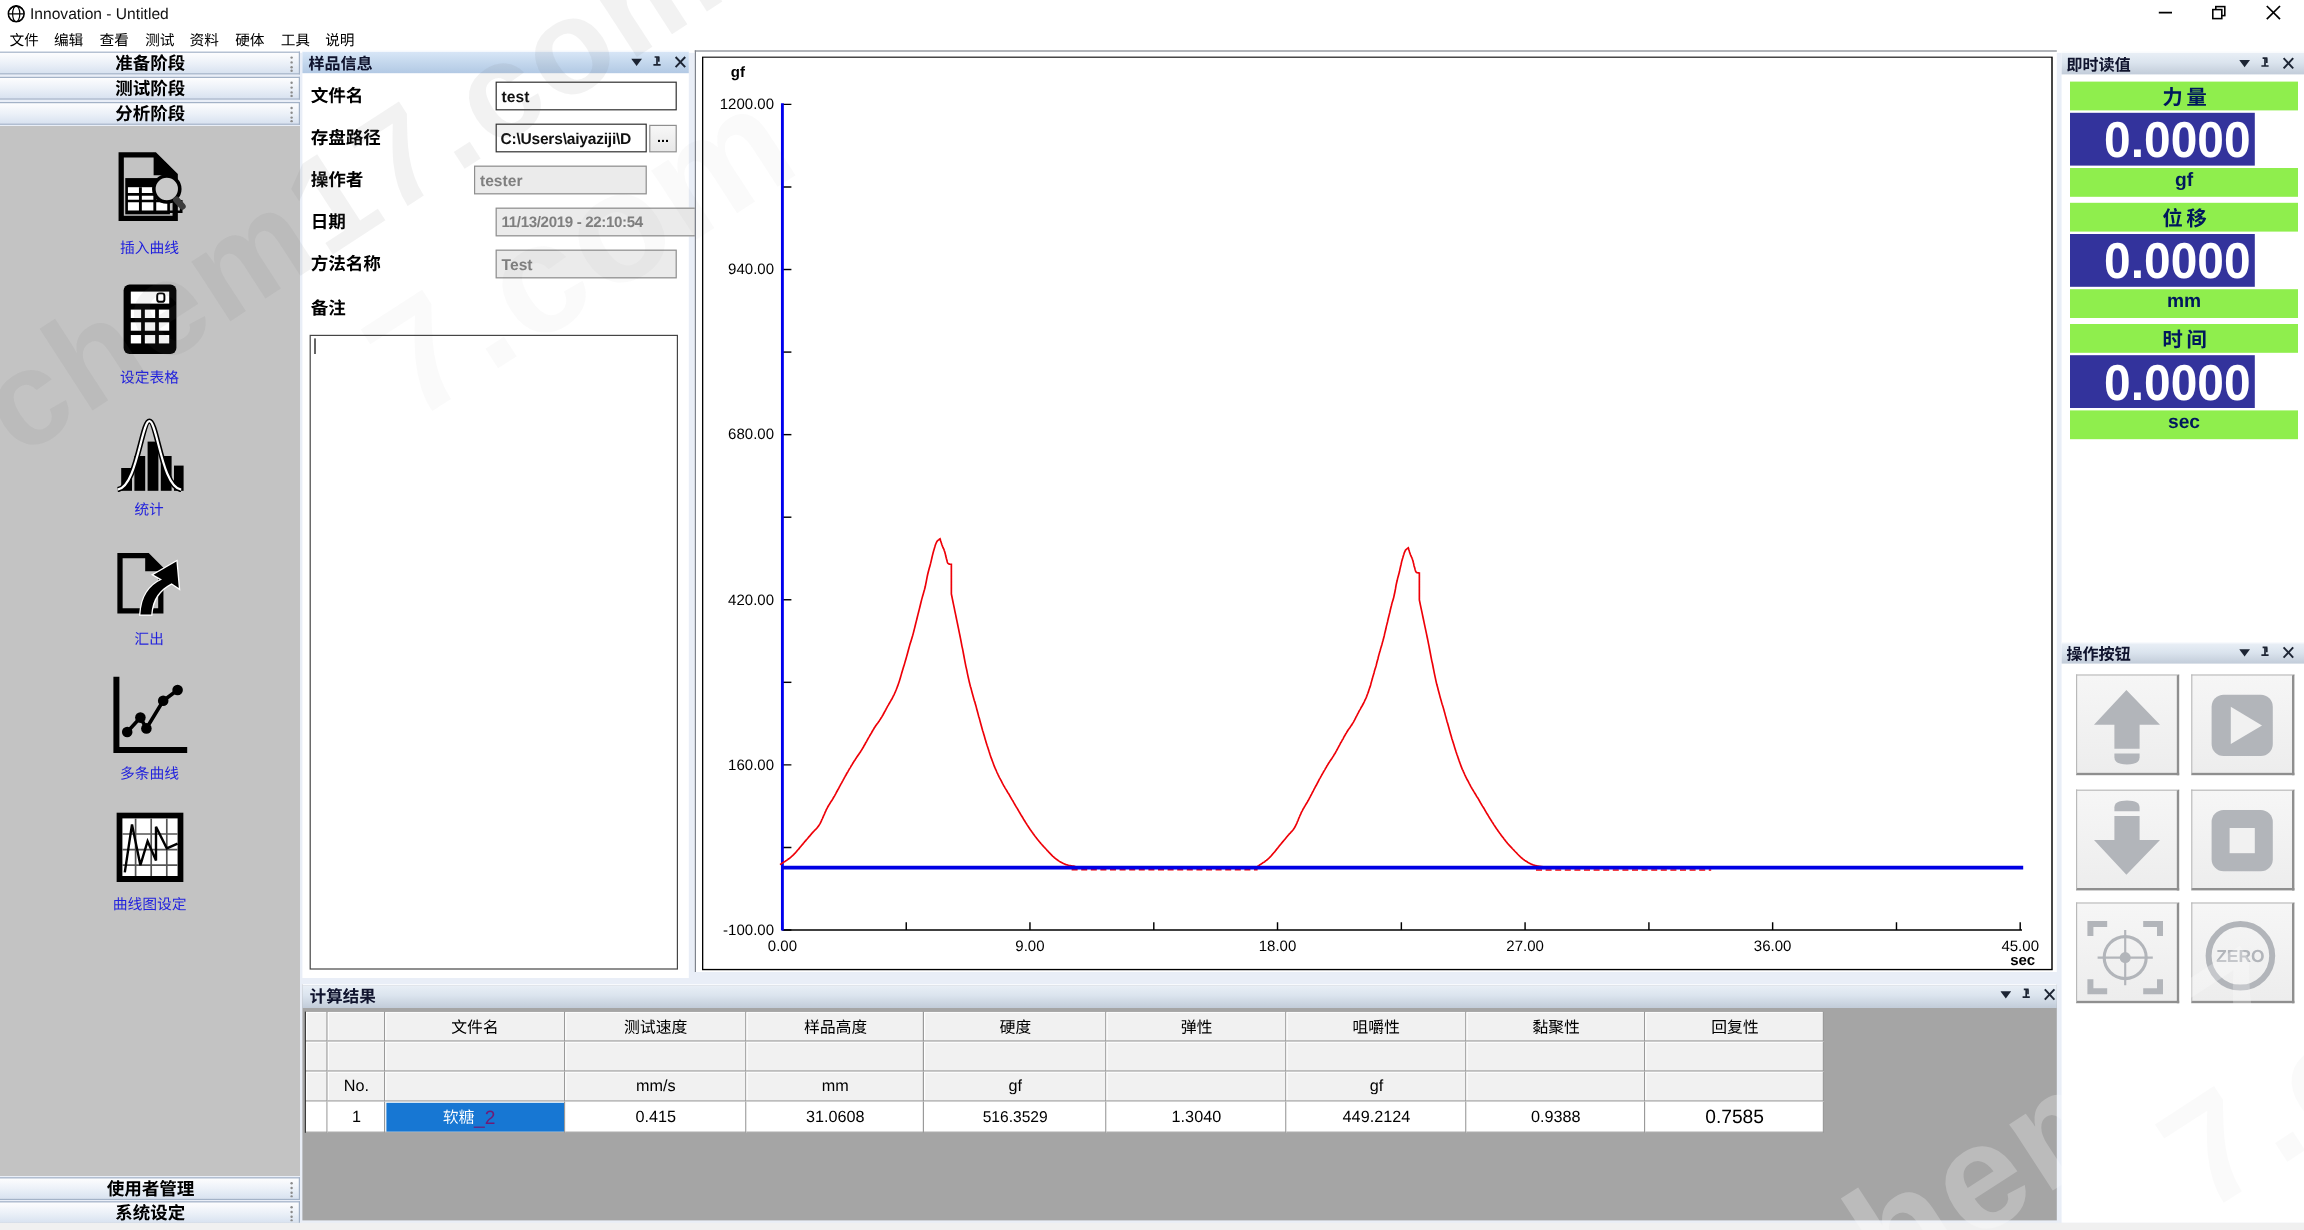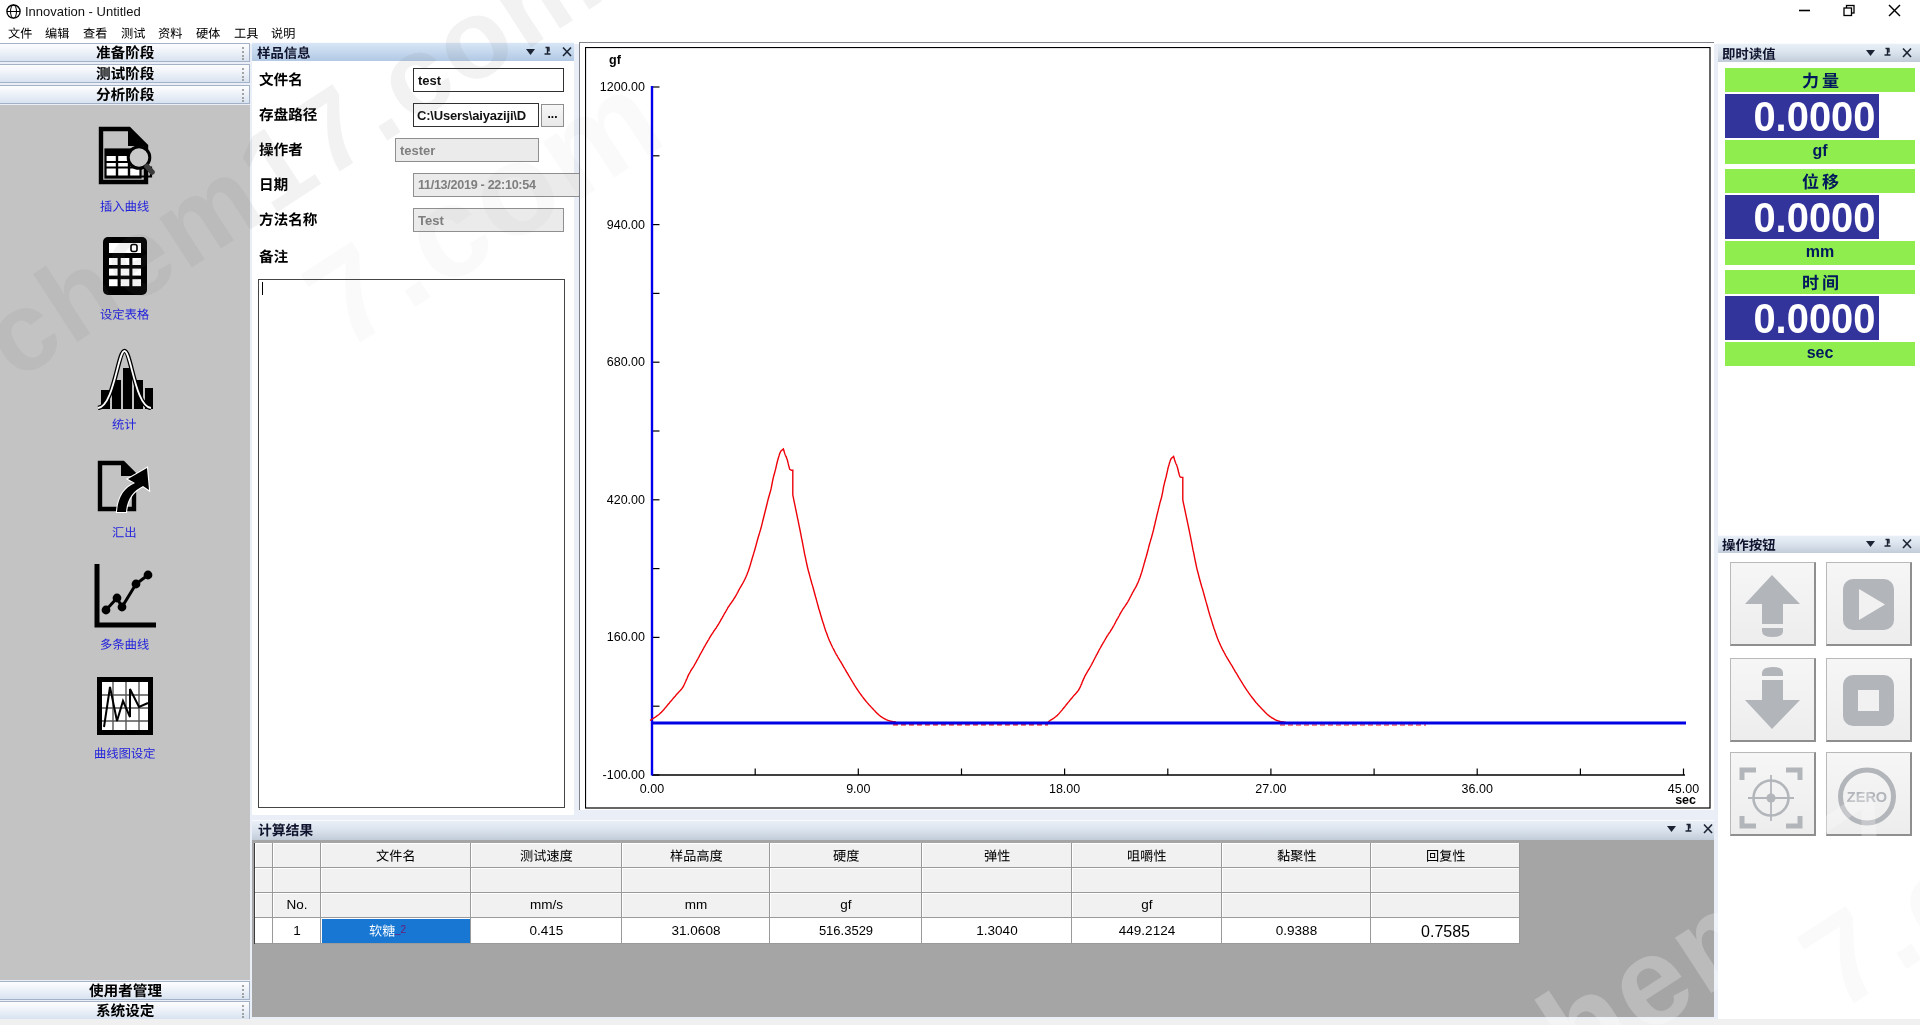--- a/index.html
+++ b/index.html
@@ -639,21 +639,21 @@
 <div class="cell dcell" style="left:770px;top:918px;width:152px;height:26px"></div>
 <div class="cell dcell" style="left:922px;top:918px;width:150px;height:26px"></div>
 <div class="cell dcell" style="left:1072px;top:918px;width:150px;height:26px"></div>
 <div class="cell dcell" style="left:1222px;top:918px;width:149px;height:26px"></div>
 <div class="cell dcell" style="left:1371px;top:918px;width:149px;height:26px"></div>
 <div class="abs" style="left:322px;top:919px;width:148px;height:24px;background:#1777d3"></div>
 <svg style="position:absolute;left:368.8px;top:924.4px" width="26.4" height="13.2" viewBox="0 0 2000 1000" fill="#ffffff">
     <use href="#r8f6f" x="0"></use>
     <use href="#r7cd6" x="1000"></use>
   </svg>
-<div class="abs" style="left:395px;top:924px;font-size:10px;color:#701a75">_2</div>
+<div class="abs" style="left:395px;top:924px;font-size:16px;color:#701a75">_2</div>
 <div class="cell" style="left:273px;top:923px;width:48px;font-size:13.5px">1</div>
 <div class="cell" style="left:471px;top:923px;width:151px;font-size:13.5px">0.415</div>
 <div class="cell" style="left:622px;top:923px;width:148px;font-size:13.5px">31.0608</div>
 <div class="cell" style="left:770px;top:923px;width:152px;font-size:13px">516.3529</div>
 <div class="cell" style="left:922px;top:923px;width:150px;font-size:13.5px">1.3040</div>
 <div class="cell" style="left:1072px;top:923px;width:150px;font-size:13.5px">449.2124</div>
 <div class="cell" style="left:1222px;top:923px;width:149px;font-size:13.5px">0.9388</div>
 <div class="cell" style="left:1371px;top:923px;width:149px;font-size:16px">0.7585</div>
 <div class="abs" style="left:0;top:1019px;width:1920px;height:6px;background:#f0f0f0"></div>
 <div class="wm" style="left:-5px;top:285px;font-size:112px;letter-spacing:3px;color:rgba(100,100,100,0.085);transform:rotate(-33deg);transform-origin:0 50%">chem17.com</div>

